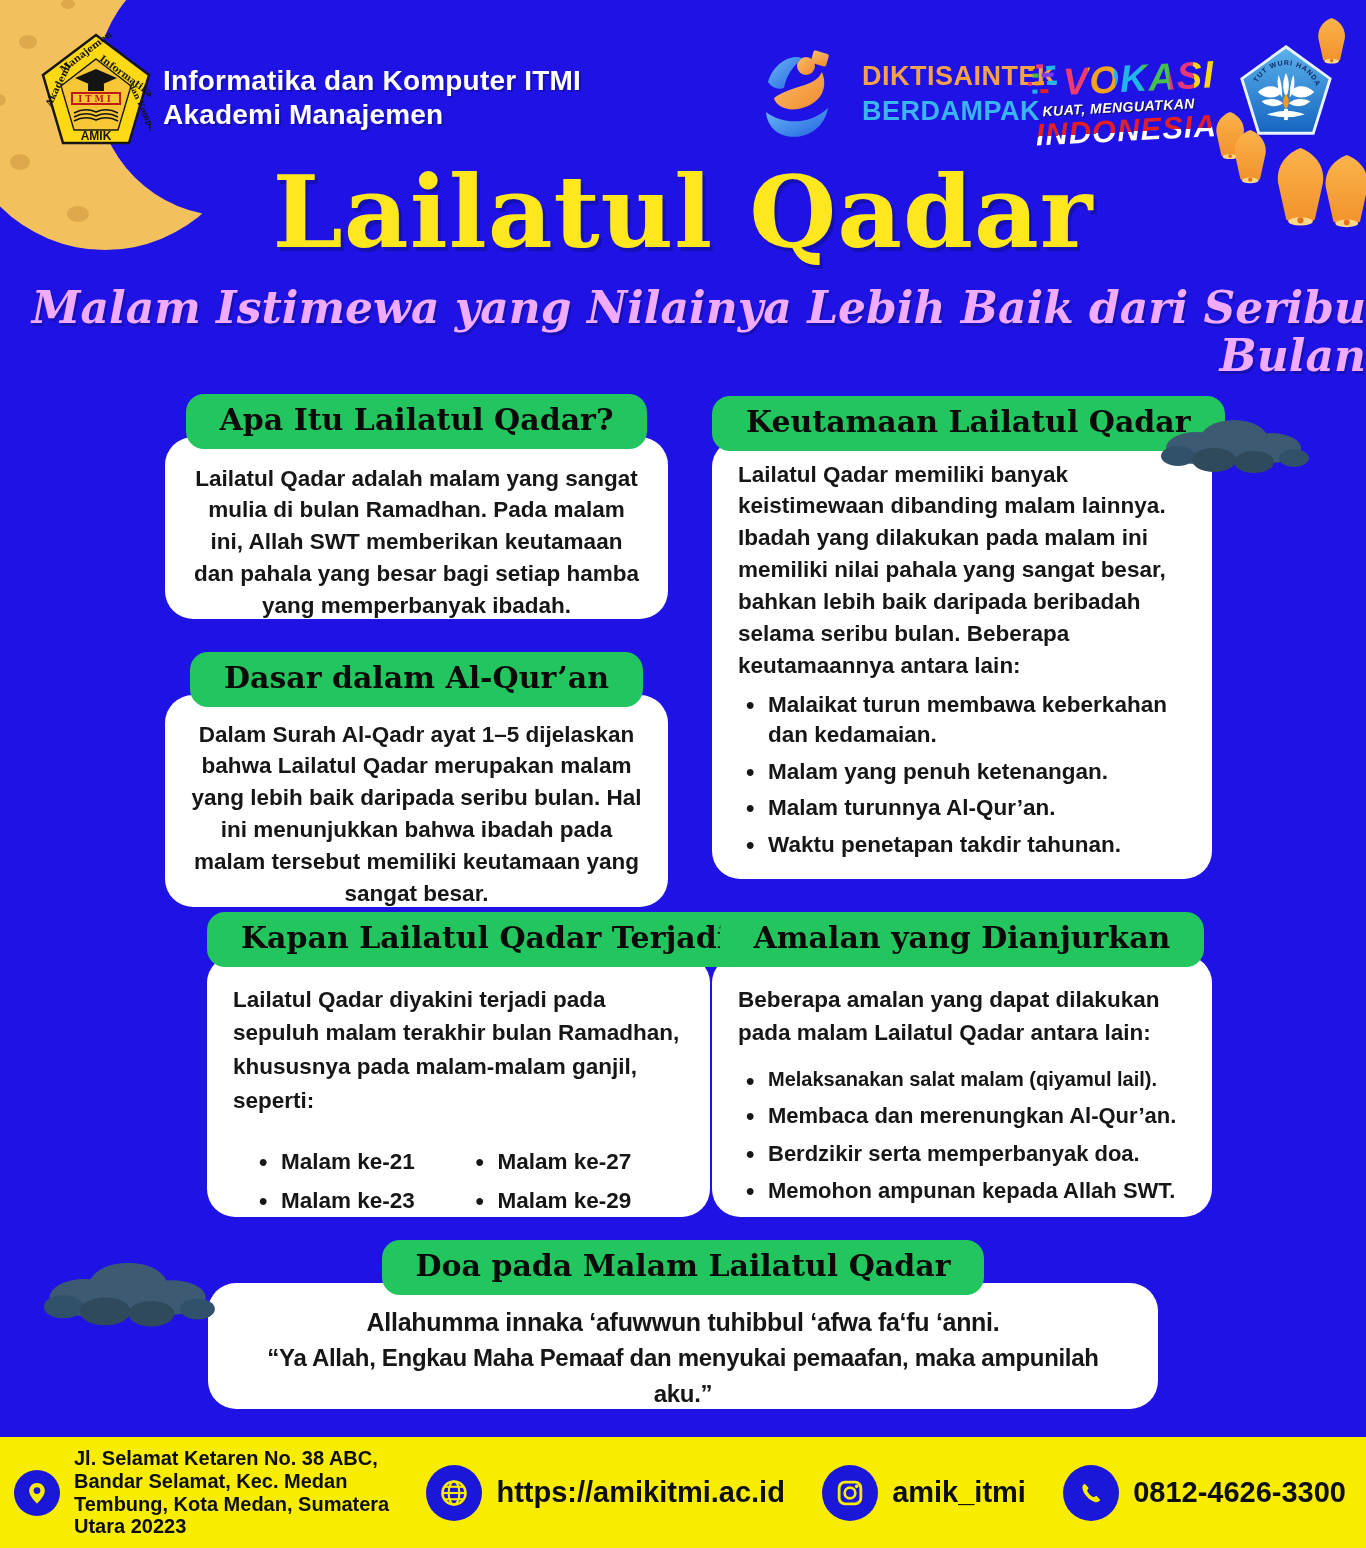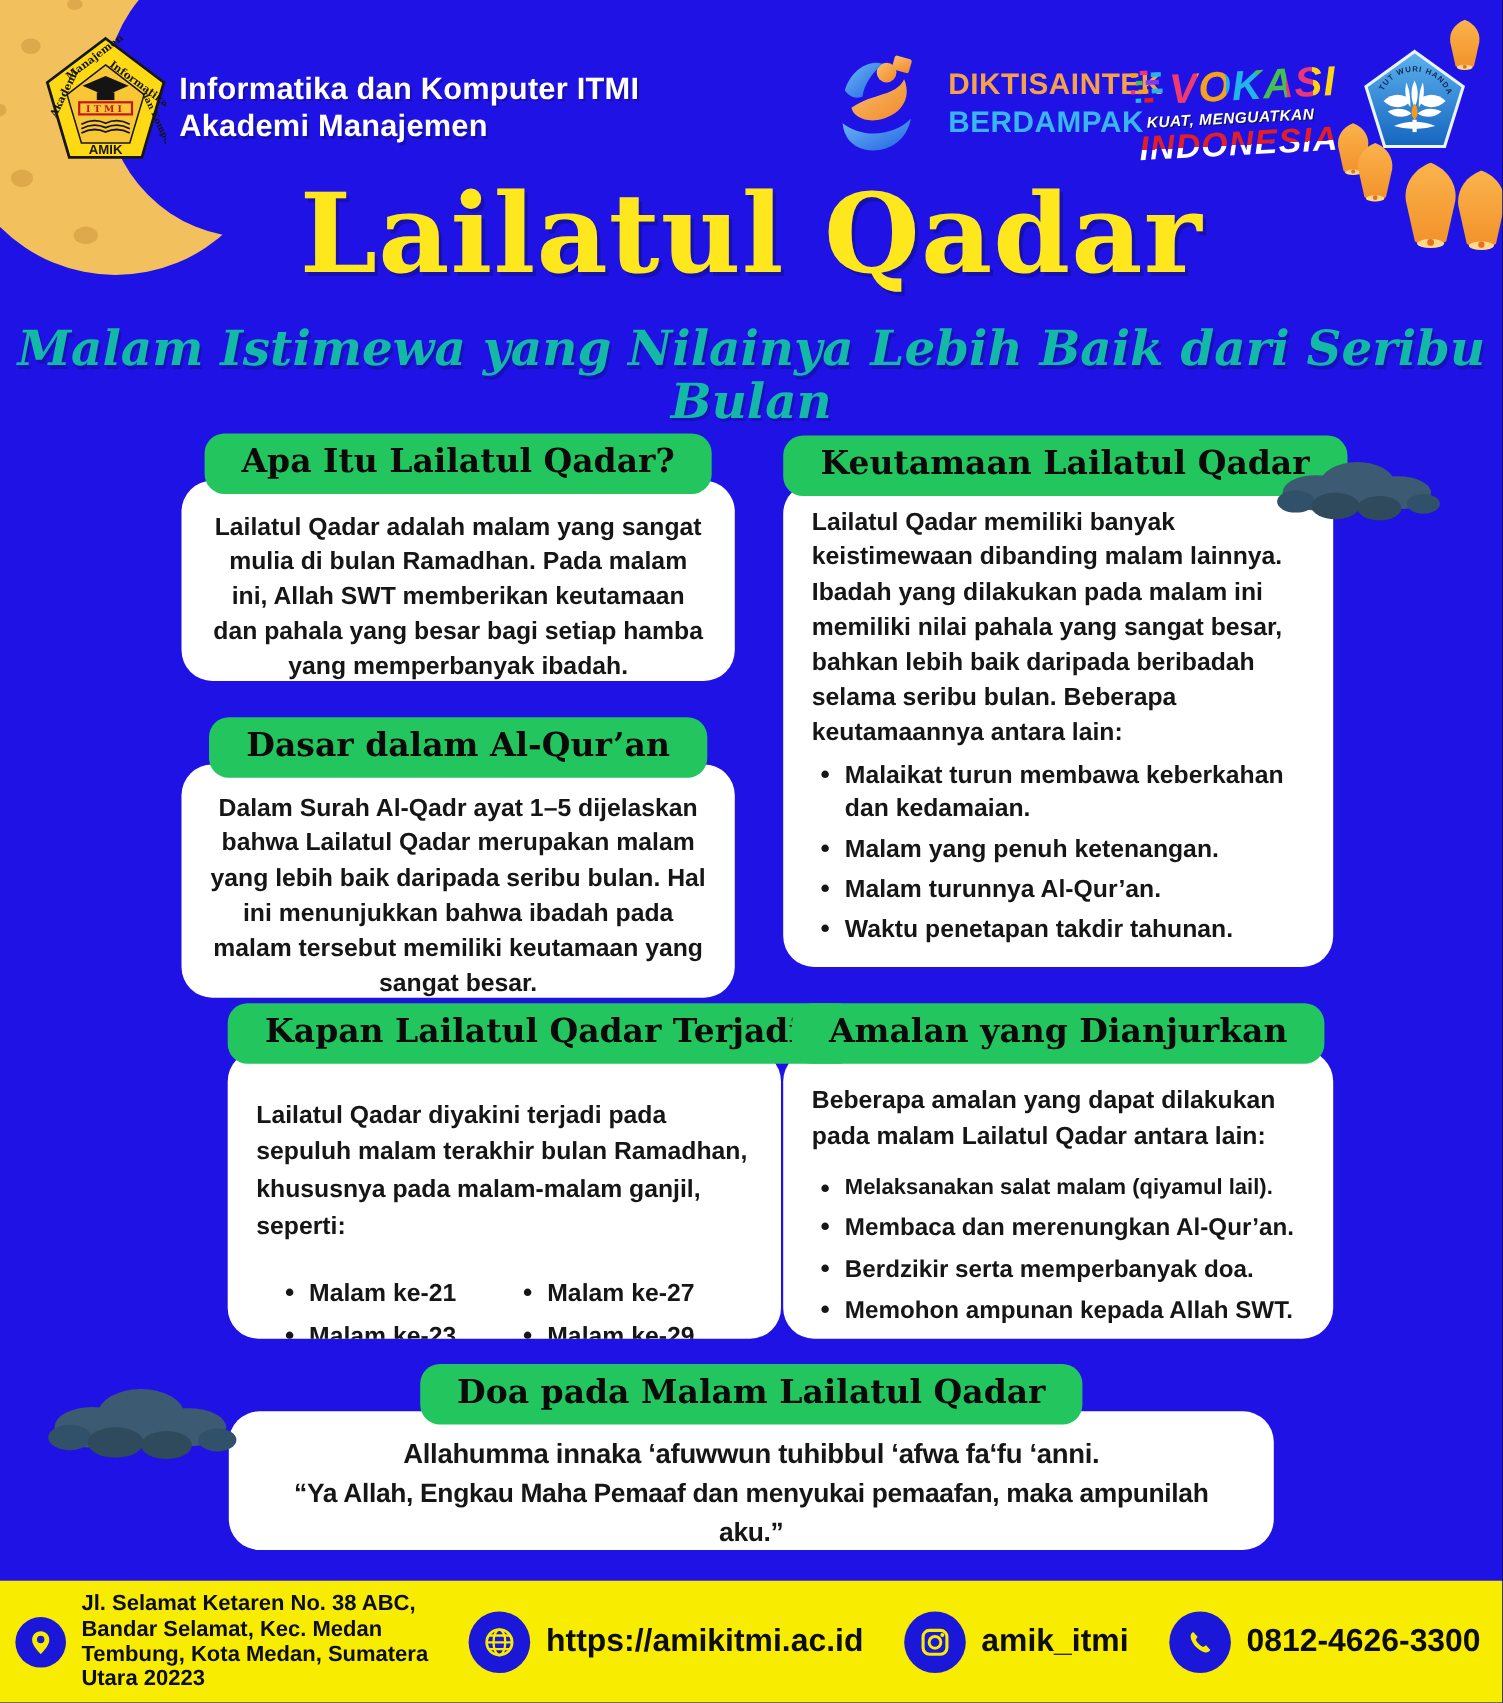--- a/index.html
+++ b/index.html
@@ -23,22 +23,22 @@
   .vokasi-tag{font:900 italic 14px/1.1 "Liberation Sans",sans-serif;color:#ffffff;
     text-shadow:1px 1px 0 #10104a;letter-spacing:.5px;margin:2px 0 0 14px;}
   .vokasi-country{font:900 italic 31px/1 "Liberation Sans",sans-serif;letter-spacing:1px;
     background:linear-gradient(180deg,#e31f26 0 55%,#ffffff 55% 100%);
     -webkit-background-clip:text;background-clip:text;color:transparent;margin-left:6px;}
 
   
   .title{position:absolute;left:0;right:0;top:160px;text-align:center;
     font:700 100px/1.05 "DejaVu Serif",serif;color:#ffe71e;letter-spacing:1px;
     text-shadow:3px 4px 0 rgba(8,8,70,.30);}
-  .subtitle{position:absolute;left:0;right:0;top:294px;text-align:center;
-    font:700 italic 44px/1.1 "DejaVu Serif",serif;color:#14b8a6;
+  .subtitle{position:absolute;left:0;right:0;top:284px;text-align:right;
+    font:700 italic 44px/1.1 "DejaVu Serif",serif;color:#f0abfc;
     text-shadow:2px 3px 0 rgba(8,8,70,.28);}
 
   
   .section{position:absolute;}
   .pill{display:table;margin:0 auto -12px;position:relative;z-index:5;
     background:#22c55e;color:#0a0a0a;font:700 30px/1.15 "DejaVu Serif",serif;
     padding:9px 34px 11px;border-radius:18px;white-space:nowrap;}
   .card{position:relative;z-index:1;background:#ffffff;border-radius:28px;
     color:#161616;font-weight:700;box-sizing:border-box;overflow:hidden;}
   .body-text{font:700 22.5px/1.42 "Liberation Sans",sans-serif;color:#161616;}
@@ -244,21 +244,21 @@
         <li>Malam yang penuh ketenangan.</li>
         <li>Malam turunnya Al-Qur’an.</li>
         <li>Waktu penetapan takdir tahunan.</li>
       </ul>
     </div>
   </div>
 
   <div class="section" id="sec-kapan">
     <div class="pill">Kapan Lailatul Qadar Terjadi?</div>
     <div class="card">
-      <div class="body-text" style="line-height:1.5;margin-top:14px;">Lailatul Qadar diyakini terjadi pada sepuluh malam terakhir bulan Ramadhan, khususnya pada malam-malam ganjil, seperti:</div>
+      <div class="body-text" style="line-height:1.5;">Lailatul Qadar diyakini terjadi pada sepuluh malam terakhir bulan Ramadhan, khususnya pada malam-malam ganjil, seperti:</div>
       <div class="two-col">
         <ul class="blt" style="margin-left:18px;">
           <li style="margin:9px 0;">Malam ke-21</li>
           <li style="margin:9px 0;">Malam ke-23</li>
 
         </ul>
         <ul class="blt">
           <li style="margin:9px 0;">Malam ke-27</li>
           <li style="margin:9px 0;">Malam ke-29</li>
         </ul>

